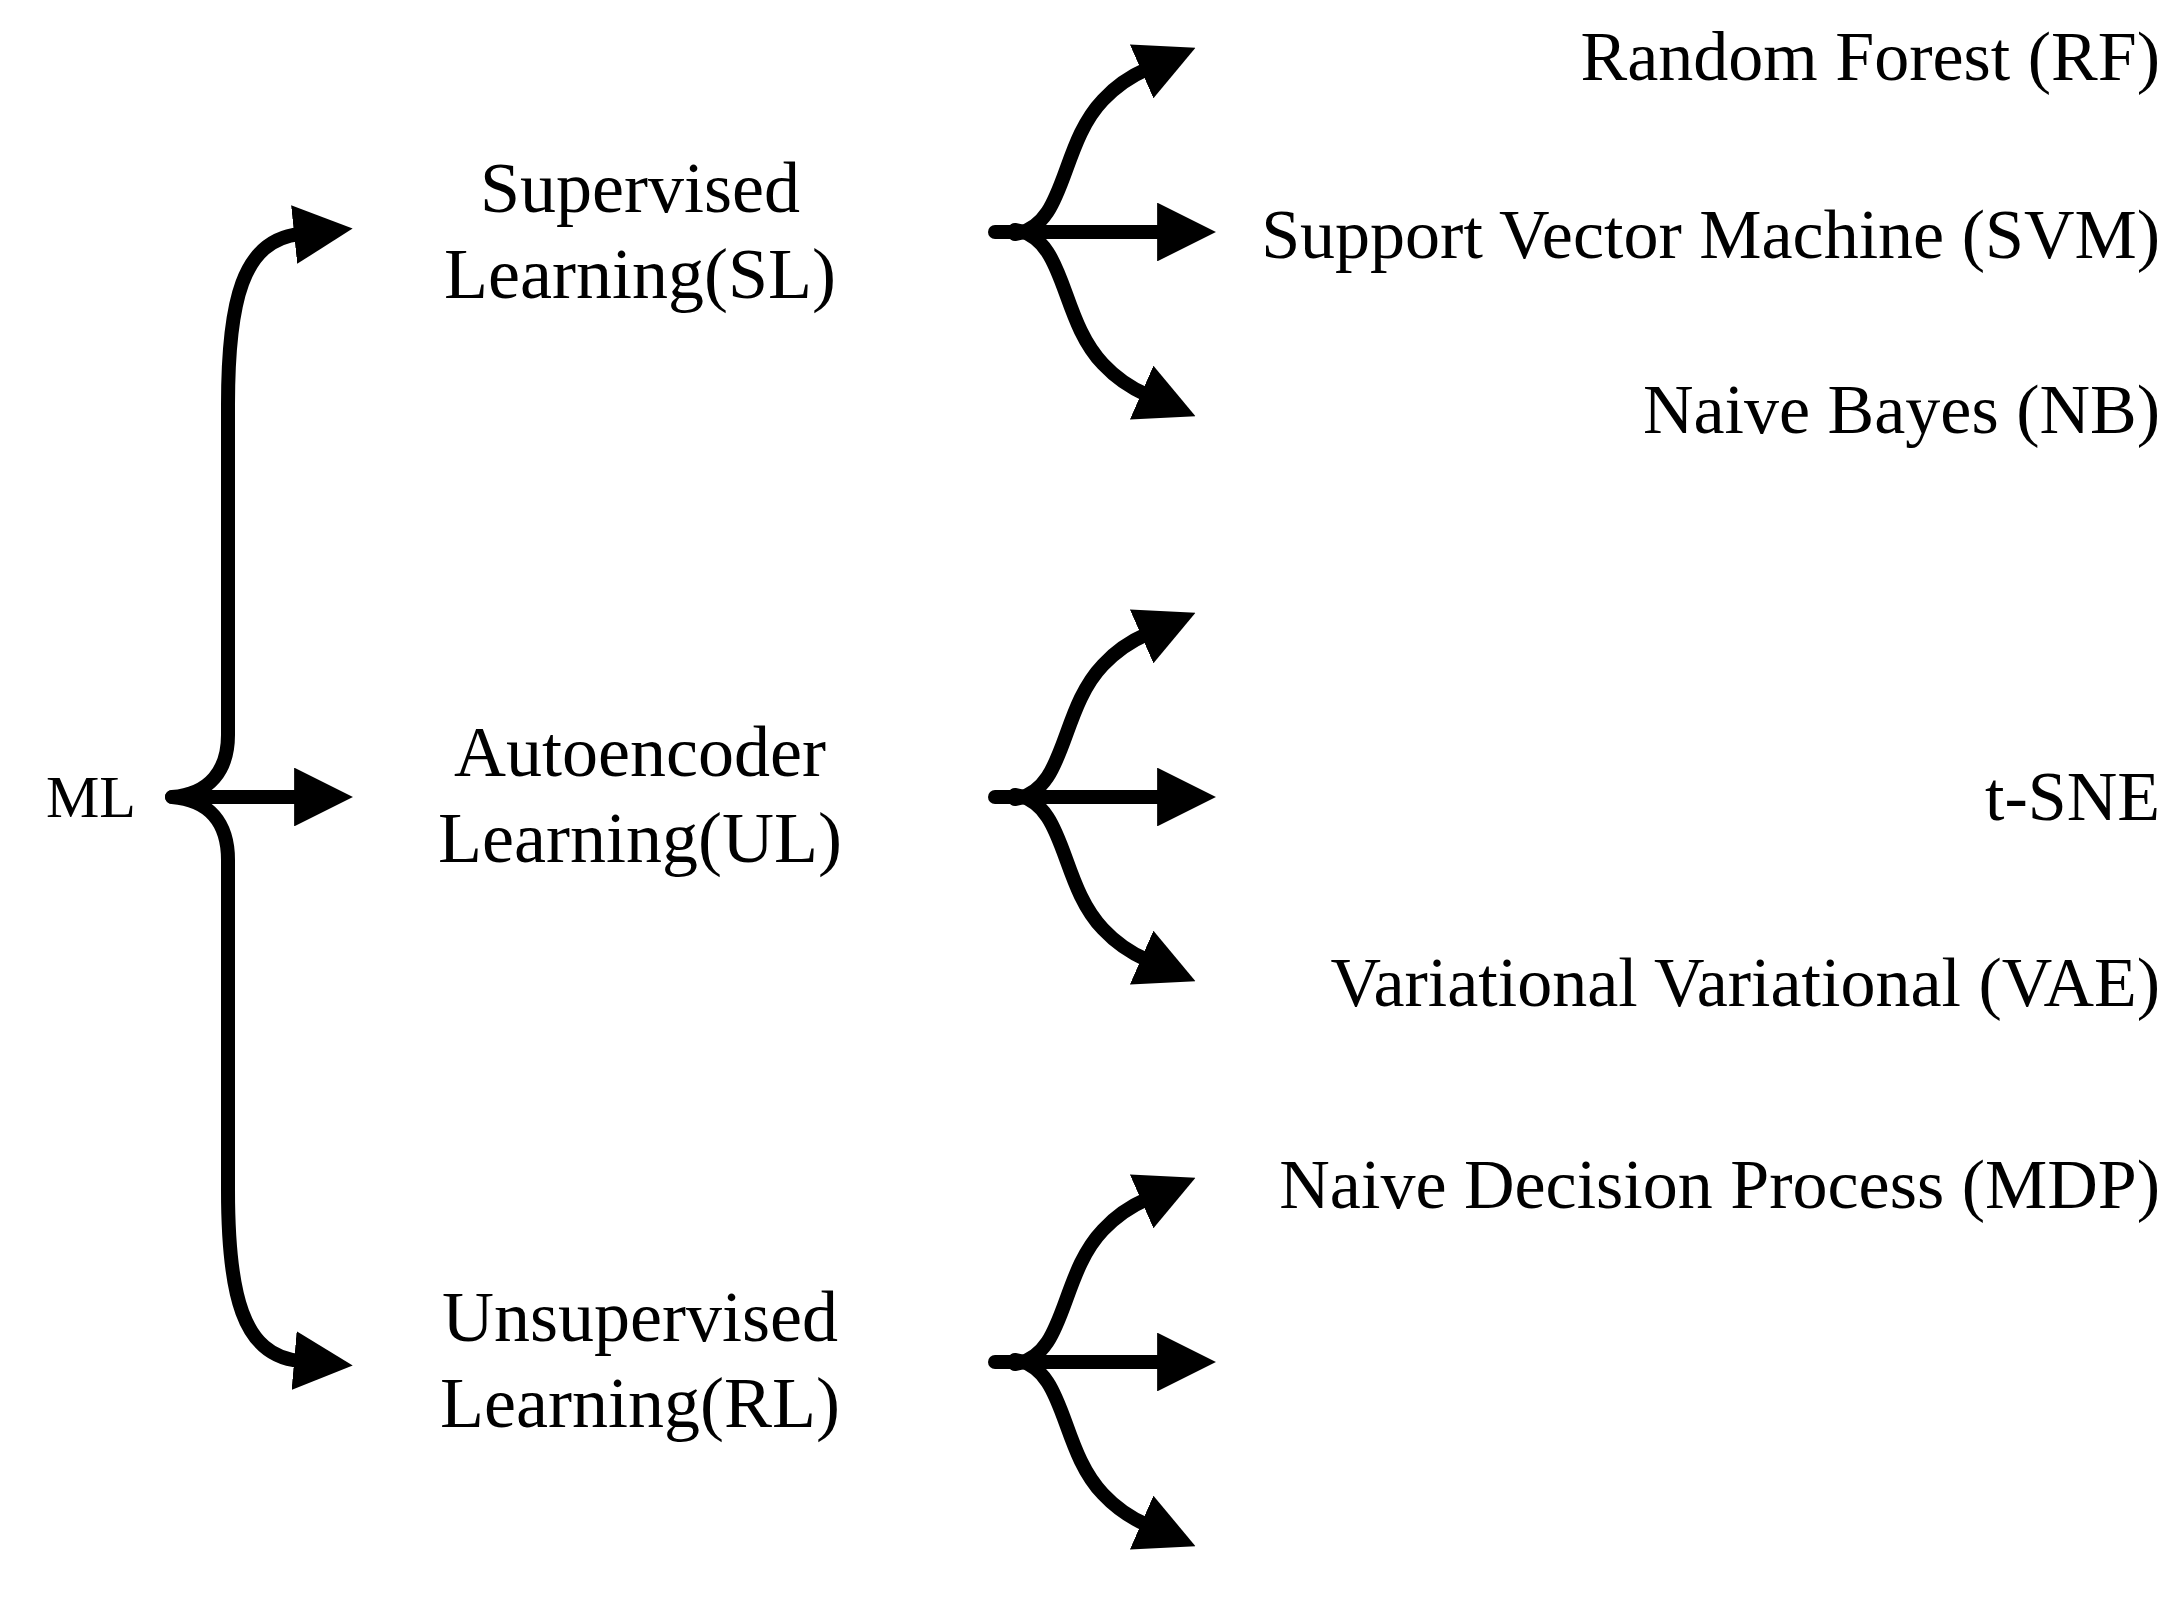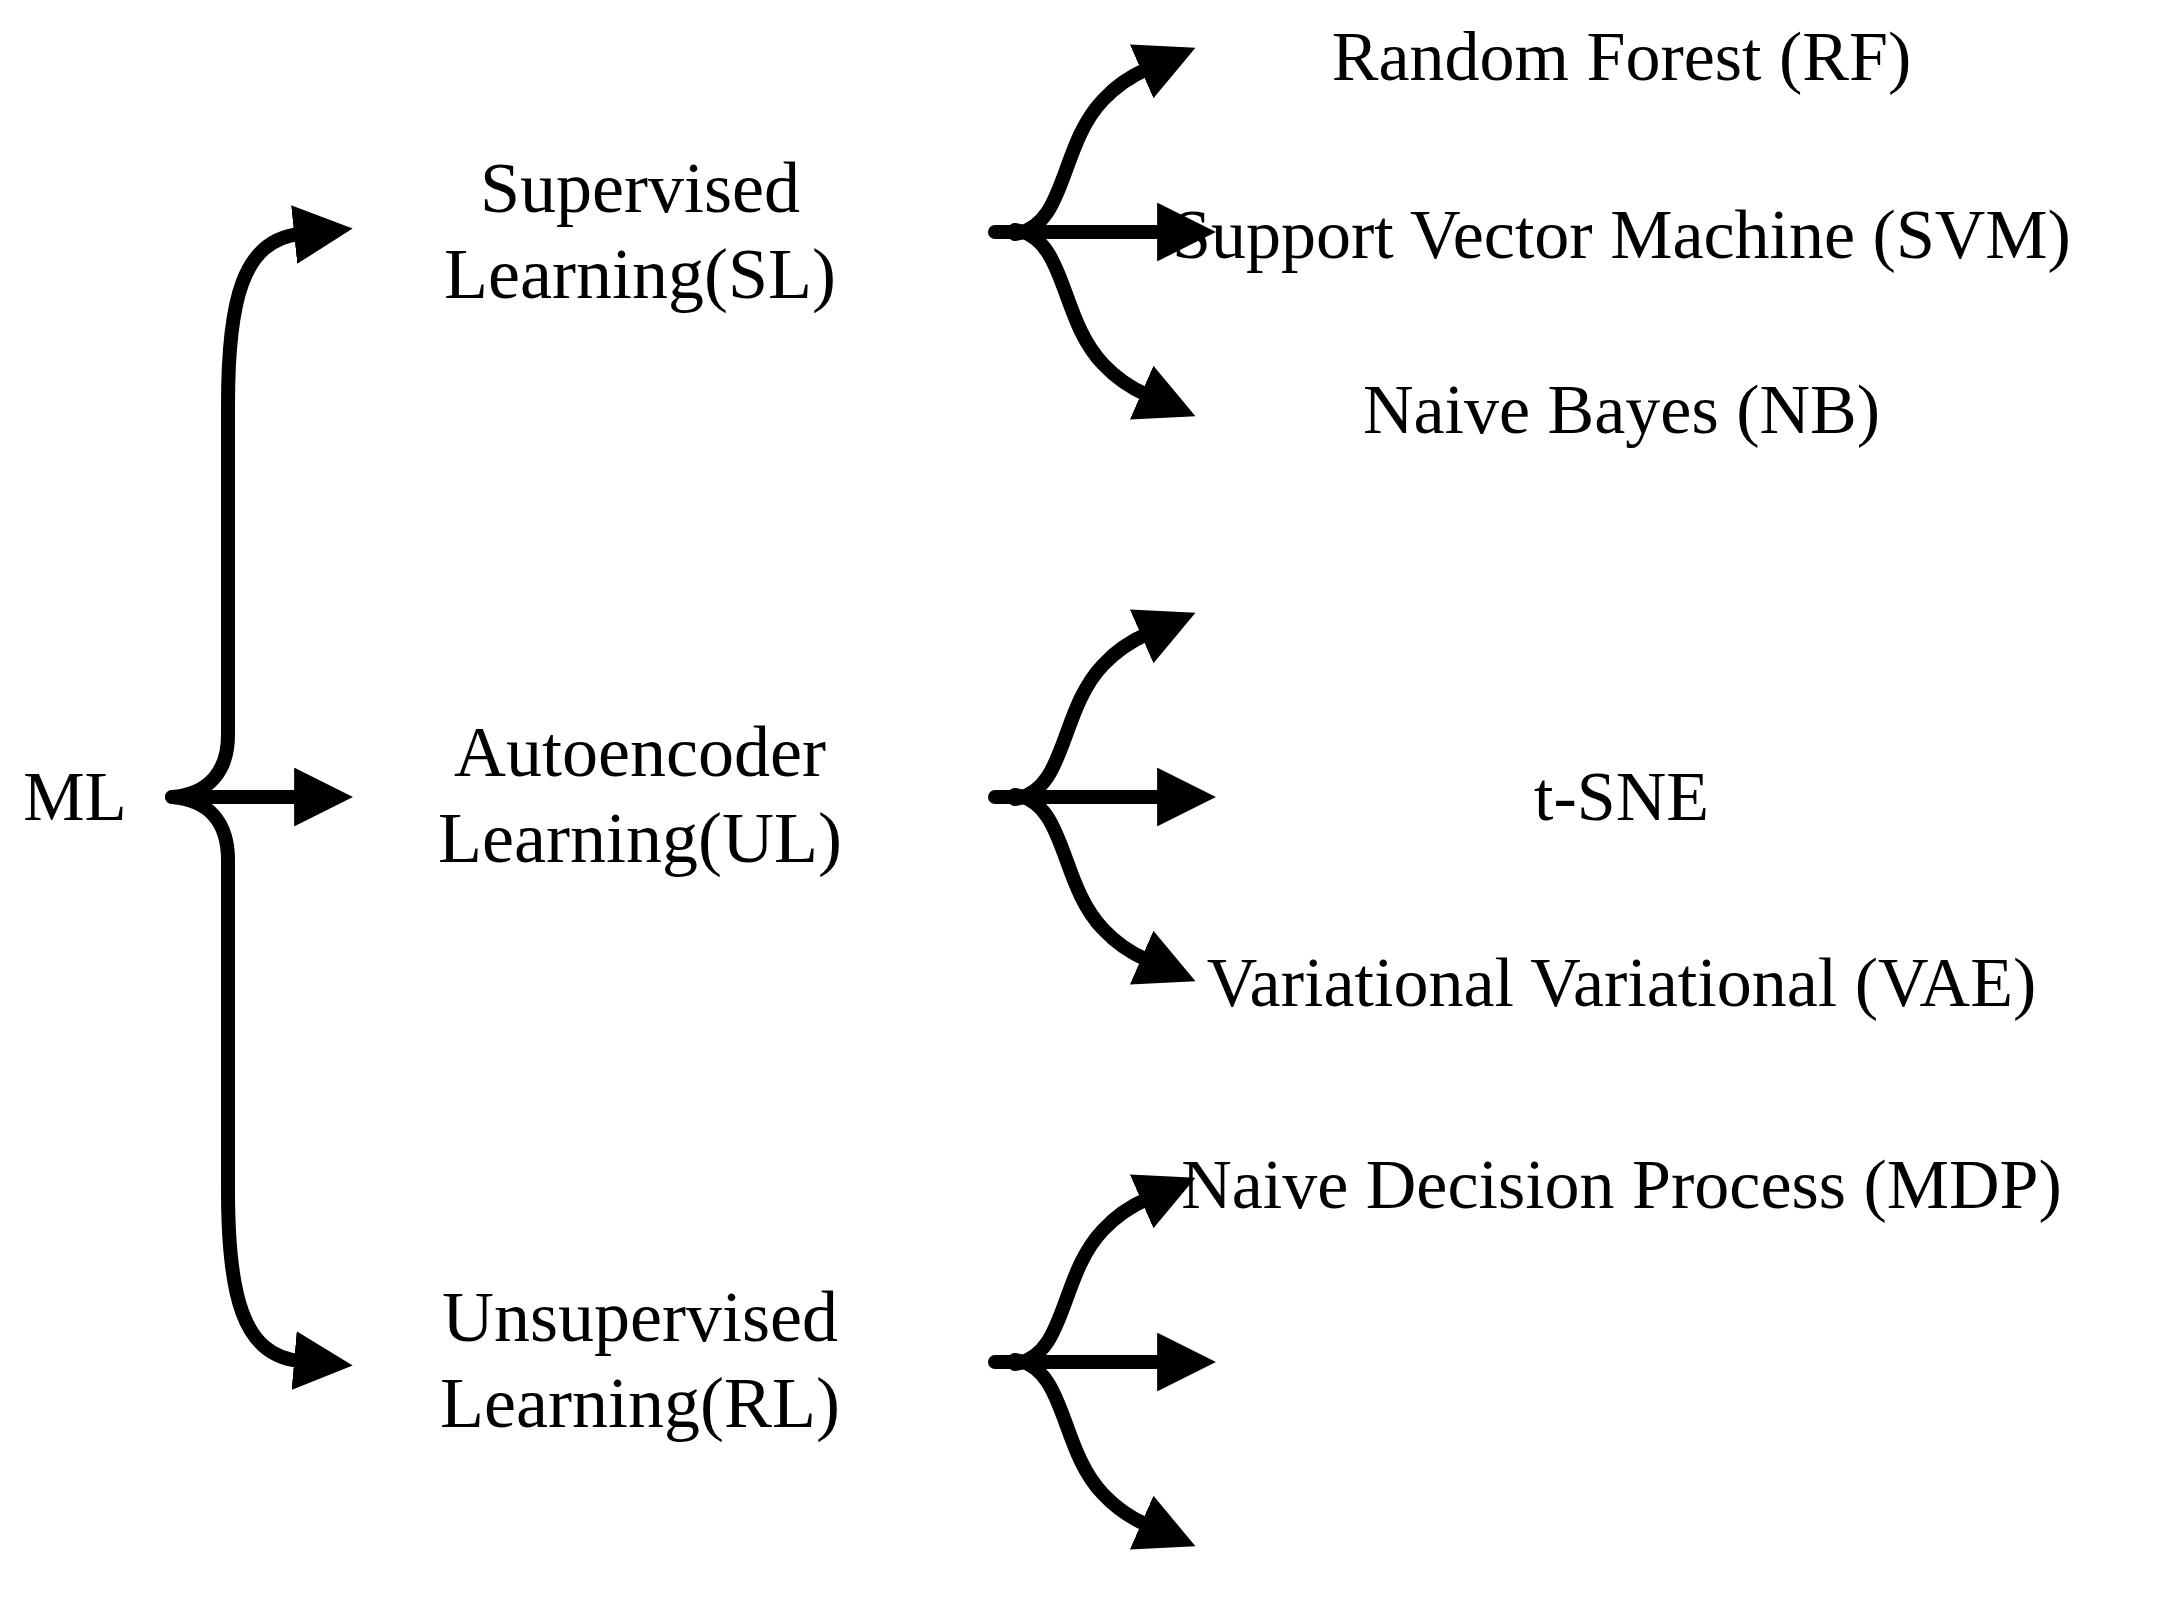--- a/index.html
+++ b/index.html
@@ -17,43 +17,43 @@
     left: 0; top: 0;
     width: 2164px; height: 1603px;
   }
   .arrows-layer path { stroke: #000000; stroke-width: 14; fill: none; stroke-linecap: round; stroke-linejoin: round; }
   .arrows-layer .head { fill: #000000; stroke: none; }
   .root-label {
     position: absolute;
     left: 14px; top: 747px;
     width: 122px; height: 100px;
     line-height: 100px;
-    font-size: 69px;
-    text-align: center;
+    font-size: 60px;
+    text-align: right;
     white-space: nowrap;
   }
   .group-label {
     position: absolute;
     left: 340px;
     width: 600px;
     font-size: 72px;
     line-height: 86px;
     text-align: center;
   }
   .g1 { top: 145px; }
   .g2 { top: 709px; }
   .g3 { top: 1274px; }
   .leaf {
     position: absolute;
-    left: 1154px;
+    left: 1225px;
     width: 935px;
     height: 110px;
     line-height: 110px;
     font-size: 70px;
-    text-align: center;
+    text-align: right;
     white-space: nowrap;
   }
 </style>
 </head>
 <body>
 
 <div class="canvas">
 
   <svg class="arrows-layer" viewBox="0 0 2164 1603" xmlns="http://www.w3.org/2000/svg">
     <defs>

